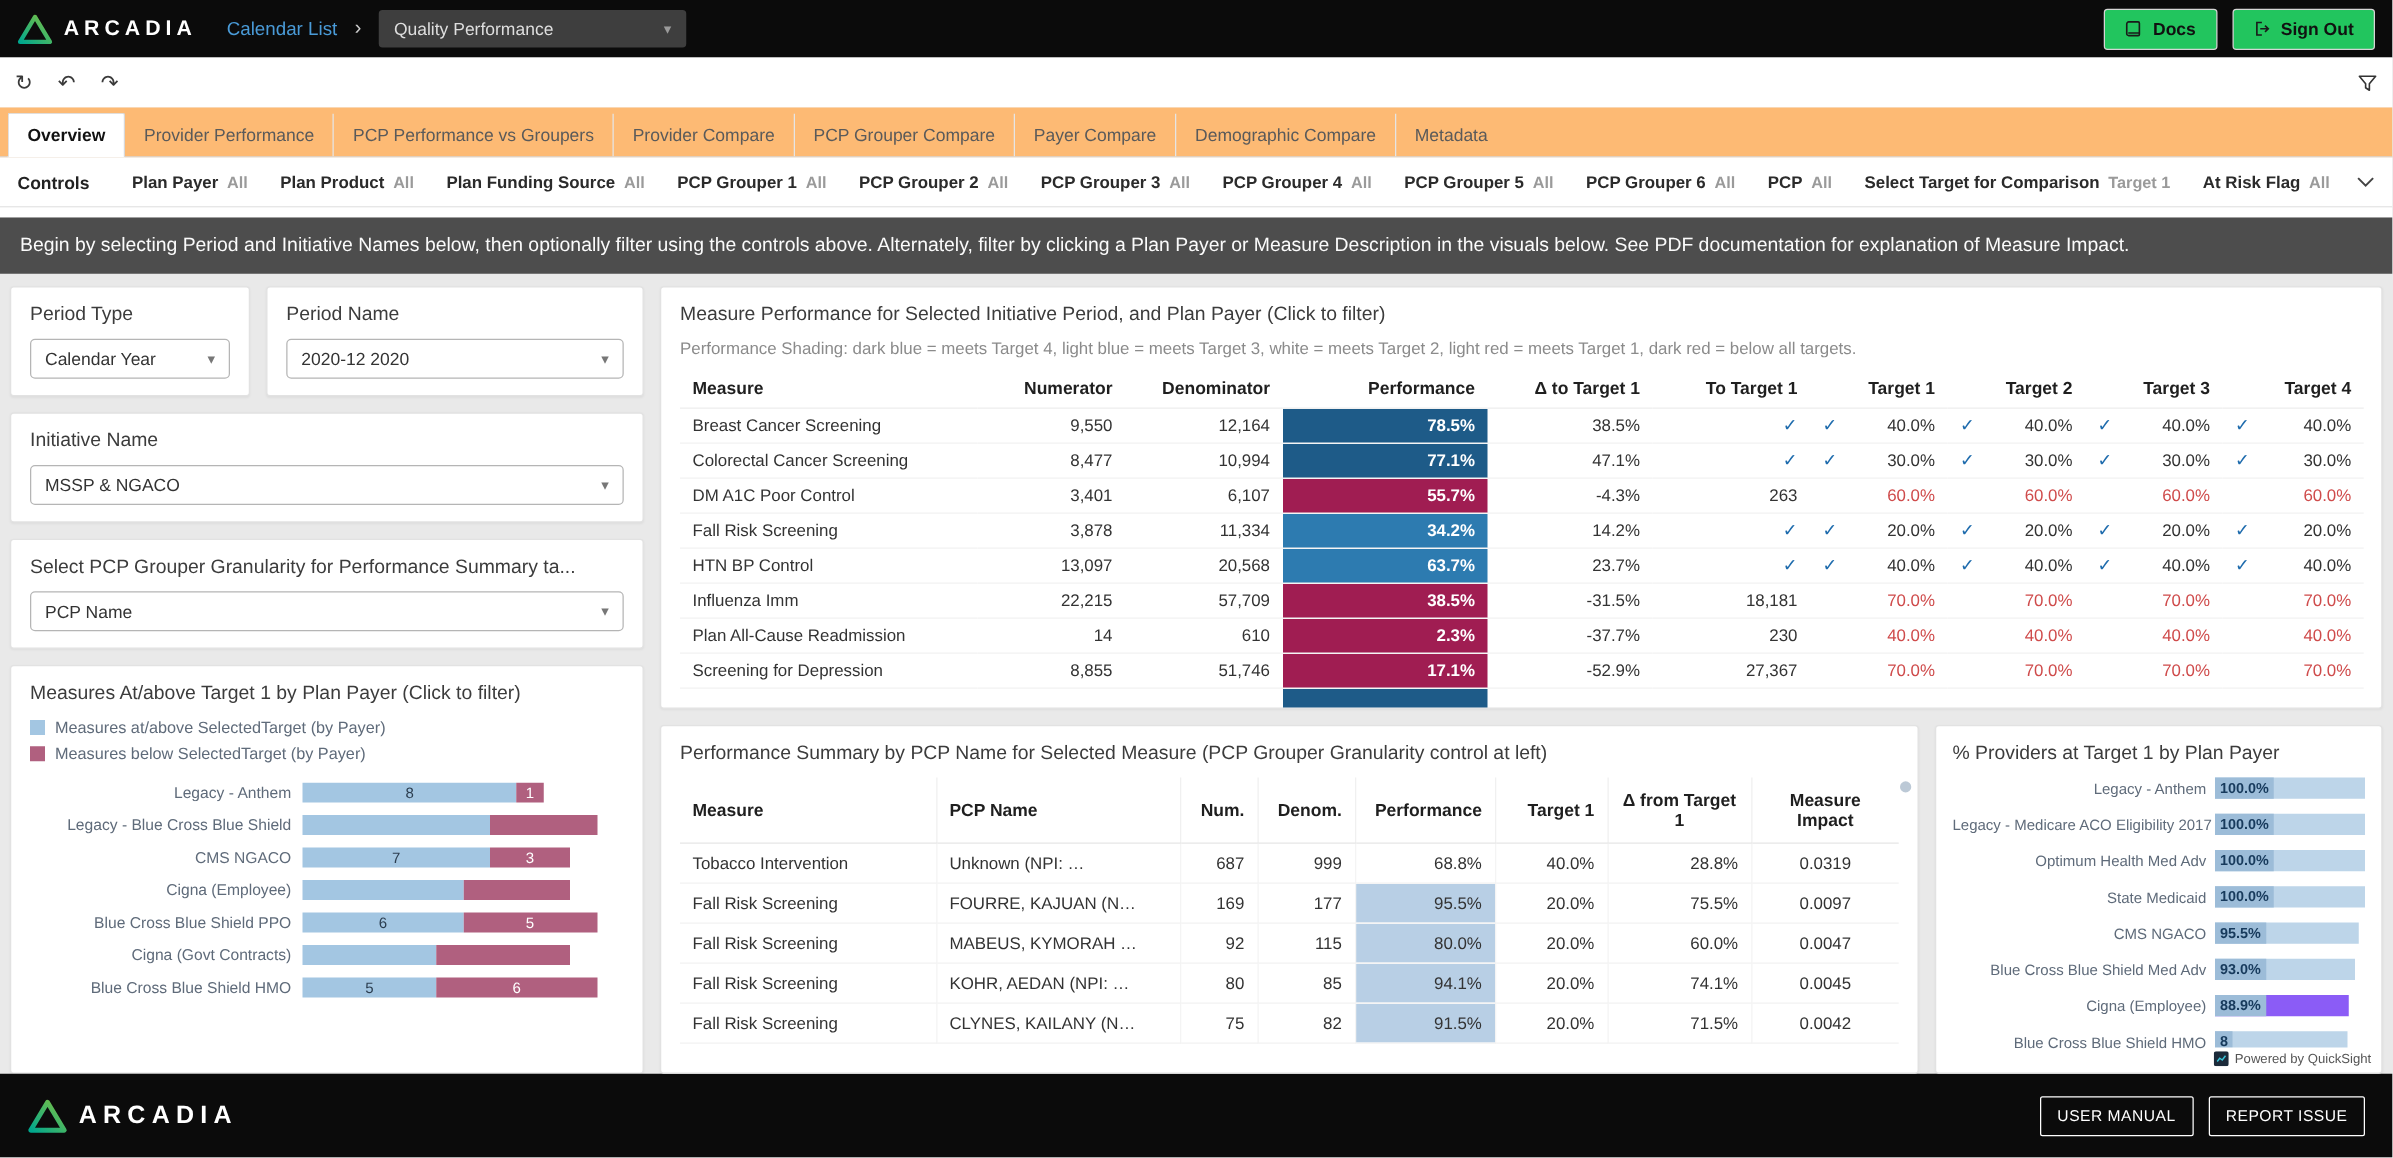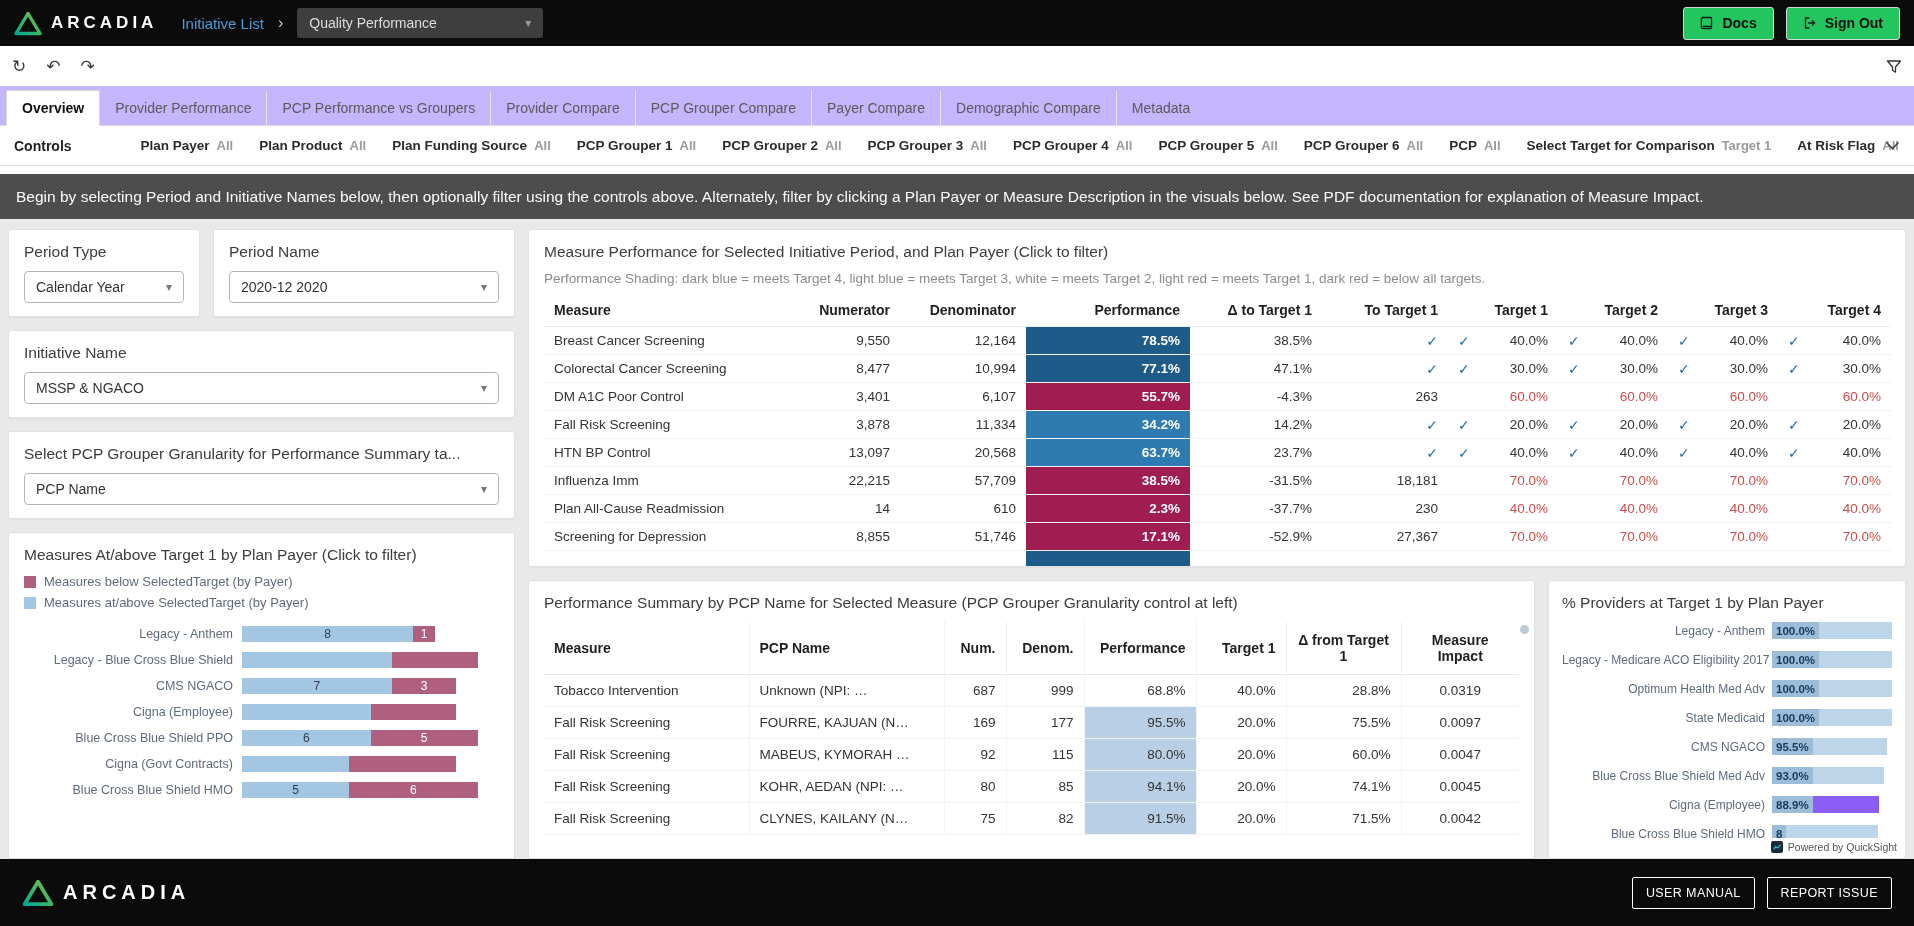--- a/index.html
+++ b/index.html
@@ -21,27 +21,27 @@
   .qp-caret { color:#9a9a9a; font-size:12px; }
   .topbar-right { margin-left:auto; display:flex; gap:12px; }
   .tb-btn { display:flex; align-items:center; gap:8px; background:#22c55e; border:1px solid #d5d5d5; border-radius:3px; height:33px; padding:0 16px; font-size:14px; font-weight:bold; color:#111; font-family:inherit; cursor:pointer; }
 
   
   .toolbar { height:40px; background:#fff; display:flex; align-items:center; padding:0 12px; gap:20px; flex:0 0 auto; }
   .tool-ic { font-size:17px; color:#3a3a3a; cursor:pointer; line-height:1; }
   .tool-right { margin-left:auto; cursor:pointer; display:flex; align-items:center; }
 
   
-  .tabs { height:40px; background:#c4b5fd; display:flex; align-items:flex-end; padding:0 6px; border-bottom:1px solid #d8d8d8; flex:0 0 auto; }
+  .tabs { height:40px; background:#fdba74; display:flex; align-items:flex-end; padding:0 6px; border-bottom:1px solid #d8d8d8; flex:0 0 auto; }
   .tab { padding:9px 15px; font-size:14px; color:#5a5a5a; cursor:pointer; white-space:nowrap; }
   .tab:not(.active) + .tab:not(.active) { border-left:1px solid #e5e5e5; }
   .tab.active { background:#fff; border:1px solid #d8d8d8; border-bottom:1px solid #fff; margin-bottom:-1px; font-weight:bold; color:#111; border-radius:2px 2px 0 0; }
 
   
-  .controls { height:40px; background:#fff; display:flex; align-items:center; padding:0 14px; border-bottom:1px solid #e0e0e0; flex:0 0 auto; overflow:hidden;gap:35px; }
+  .controls { height:40px; background:#fff; display:flex; align-items:center; padding:0 14px; border-bottom:1px solid #e0e0e0; flex:0 0 auto; overflow:hidden; }
   .controls-label { font-size:14px; font-weight:bold; color:#222; margin-right:34px; }
   .filters { display:flex; gap:26px; flex:1; min-width:0; align-items:center; }
   .filter-item { display:flex; gap:7px; align-items:center; white-space:nowrap; cursor:pointer; }
   .f-name { font-size:13.5px; font-weight:bold; color:#2b2b2b; }
   .f-val { font-size:13px; color:#9a9a9a;font-weight:bold; }
   .controls-caret { margin-left:14px; cursor:pointer; display:flex; align-items:center; }
 
   .gap-strip { height:8px; background:#fff; flex:0 0 auto; }
 
   
@@ -123,21 +123,21 @@
         <defs>
           <linearGradient id="arc-grad" x1="0" y1="1" x2="1" y2="0">
             <stop offset="0" stop-color="#00a78e"></stop>
               <stop offset="1" stop-color="#7dc242"></stop>
           </linearGradient>
         </defs>
         <path d="M14 2.5 L26 22.5 L2 22.5 Z" fill="none" stroke="url(#arc-grad)" stroke-width="3.4" stroke-linejoin="round"></path>
       </svg>
       <span class="logo-text">ARCADIA</span>
     </div>
-    <a class="crumb">Initiative List</a>
+    <a class="crumb">Calendar List</a>
     <span class="crumb-sep">›</span>
     <div class="qp-select">
       <span>Quality Performance</span>
       <span class="qp-caret">▾</span>
     </div>
     <div class="topbar-right">
       <button class="tb-btn">
         <svg width="14" height="14" viewBox="0 0 14 14">
             <path d="M3 1.5 h7.5 a1 1 0 0 1 1 1 v9 a1 1 0 0 1 -1 1 h-7.5 a1.6 1.6 0 0 1 -1.6 -1.6 v-7.8 a1.6 1.6 0 0 1 1.6 -1.6 z M2.6 10.4 h8.9" fill="none" stroke="#1a1a1a" stroke-width="1.3"></path>
           </svg>
@@ -272,26 +272,26 @@
         <div class="select">
           <span>PCP Name</span>
           <span class="caret">▾</span>
         </div>
       </section>
 
       <section class="card chart-card">
         <h3>Measures At/above Target 1 by Plan Payer (Click to filter)</h3>
         <div class="legend">
           <div class="lg-item">
+            <span class="lg-sw" style="background: rgb(163, 198, 226);"></span>
+            <span class="lg-label">Measures at/above SelectedTarget (by Payer)</span>
+          </div>
+          <div class="lg-item">
             <span class="lg-sw" style="background: rgb(176, 96, 127);"></span>
             <span class="lg-label">Measures below SelectedTarget (by Payer)</span>
-          </div>
-          <div class="lg-item">
-            <span class="lg-sw" style="background: rgb(163, 198, 226);"></span>
-            <span class="lg-label">Measures at/above SelectedTarget (by Payer)</span>
           </div>
         </div>
         <div class="lchart" id="left-chart">
             <div class="lrow">
               <span class="llabel">Legacy - Anthem</span>
               <div class="ltrack">
                 <span class="seg blue" style="width: 66.6667%; background: rgb(163, 198, 226);">8</span>
                 <span class="seg red" style="width: 8.33333%; background: rgb(176, 96, 127);">1</span>
               </div>
             </div>

